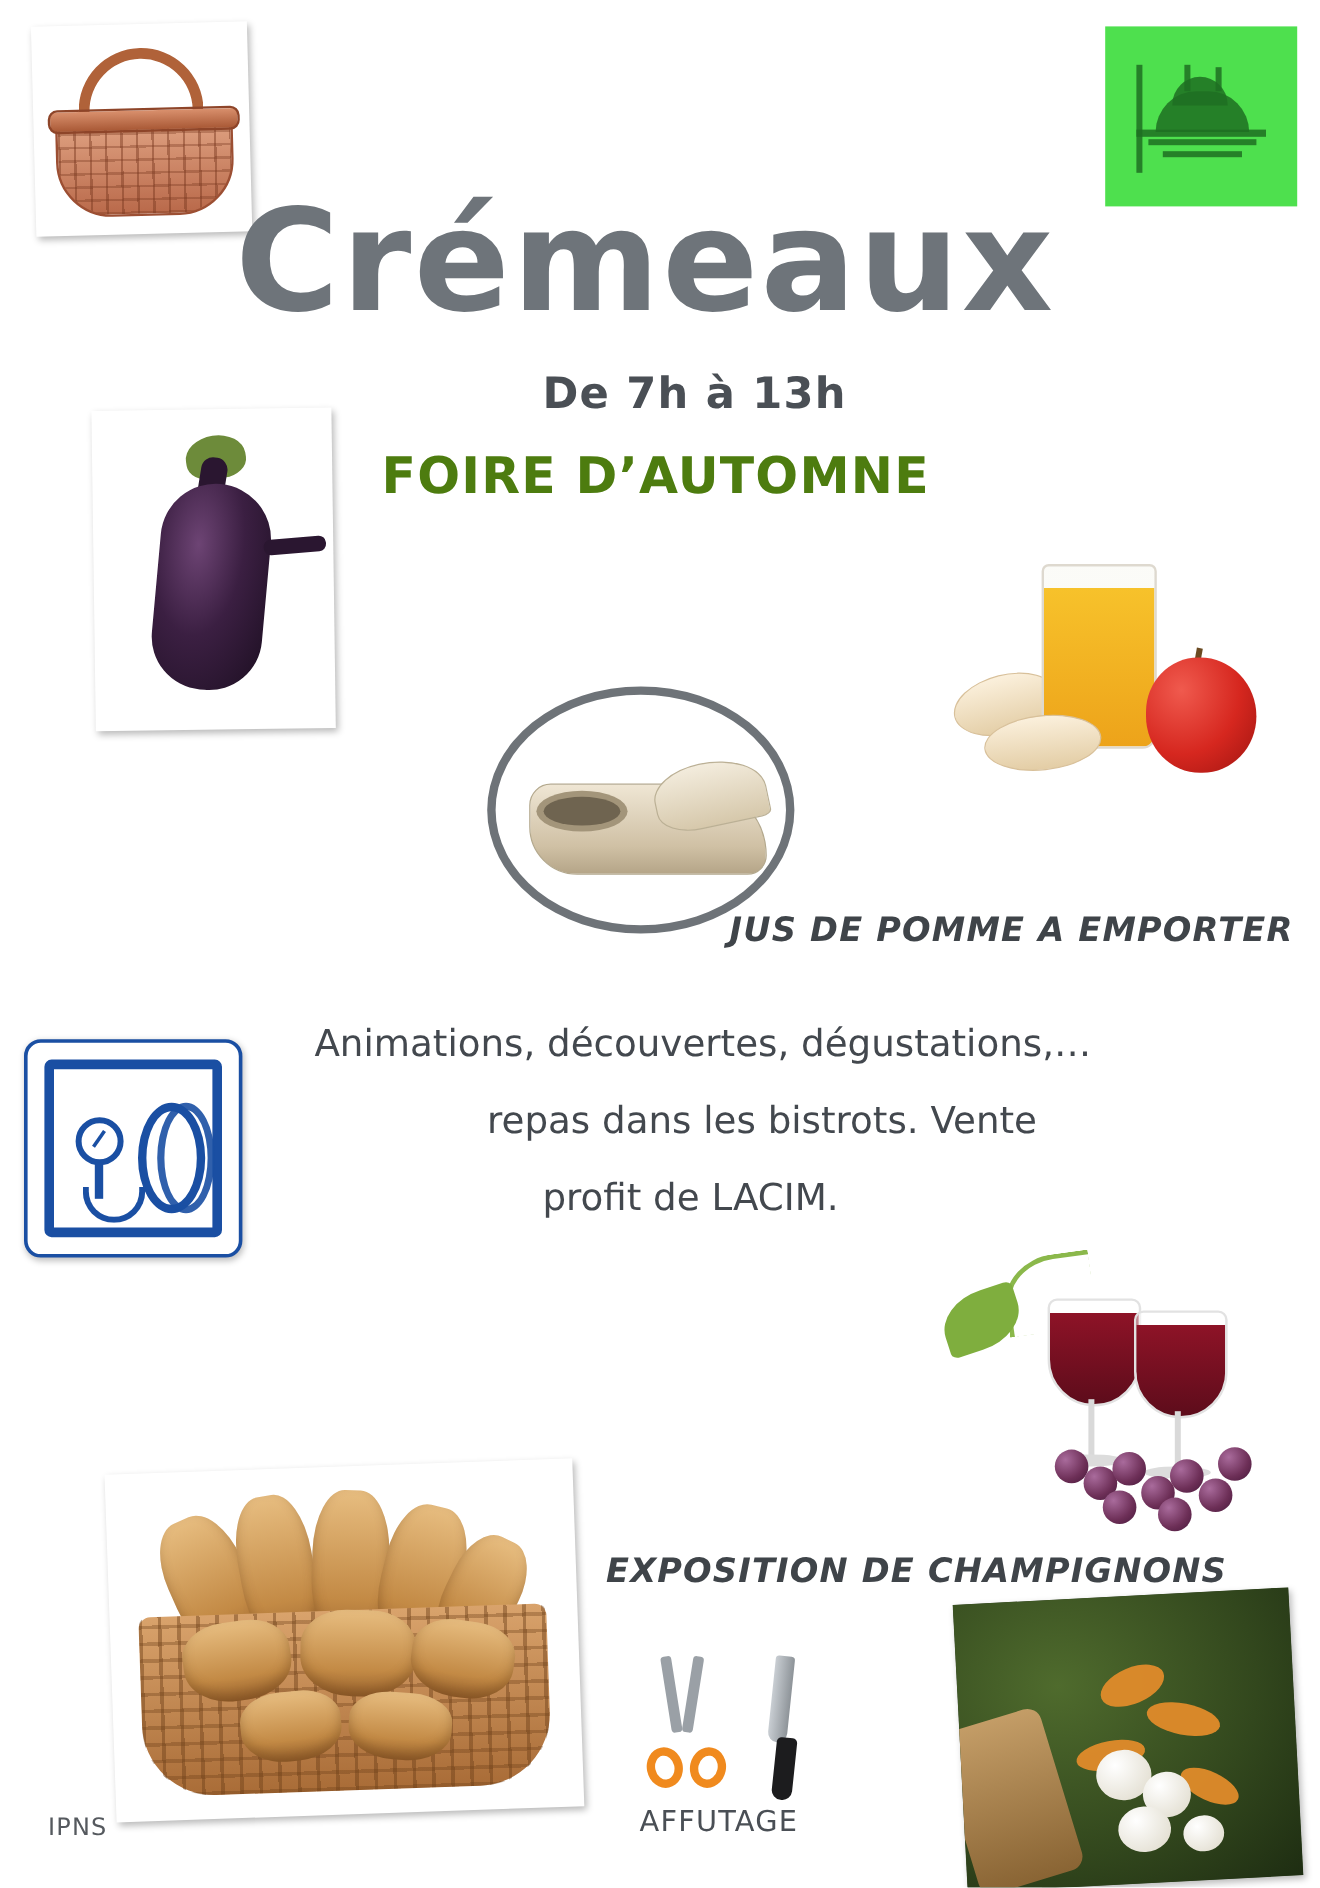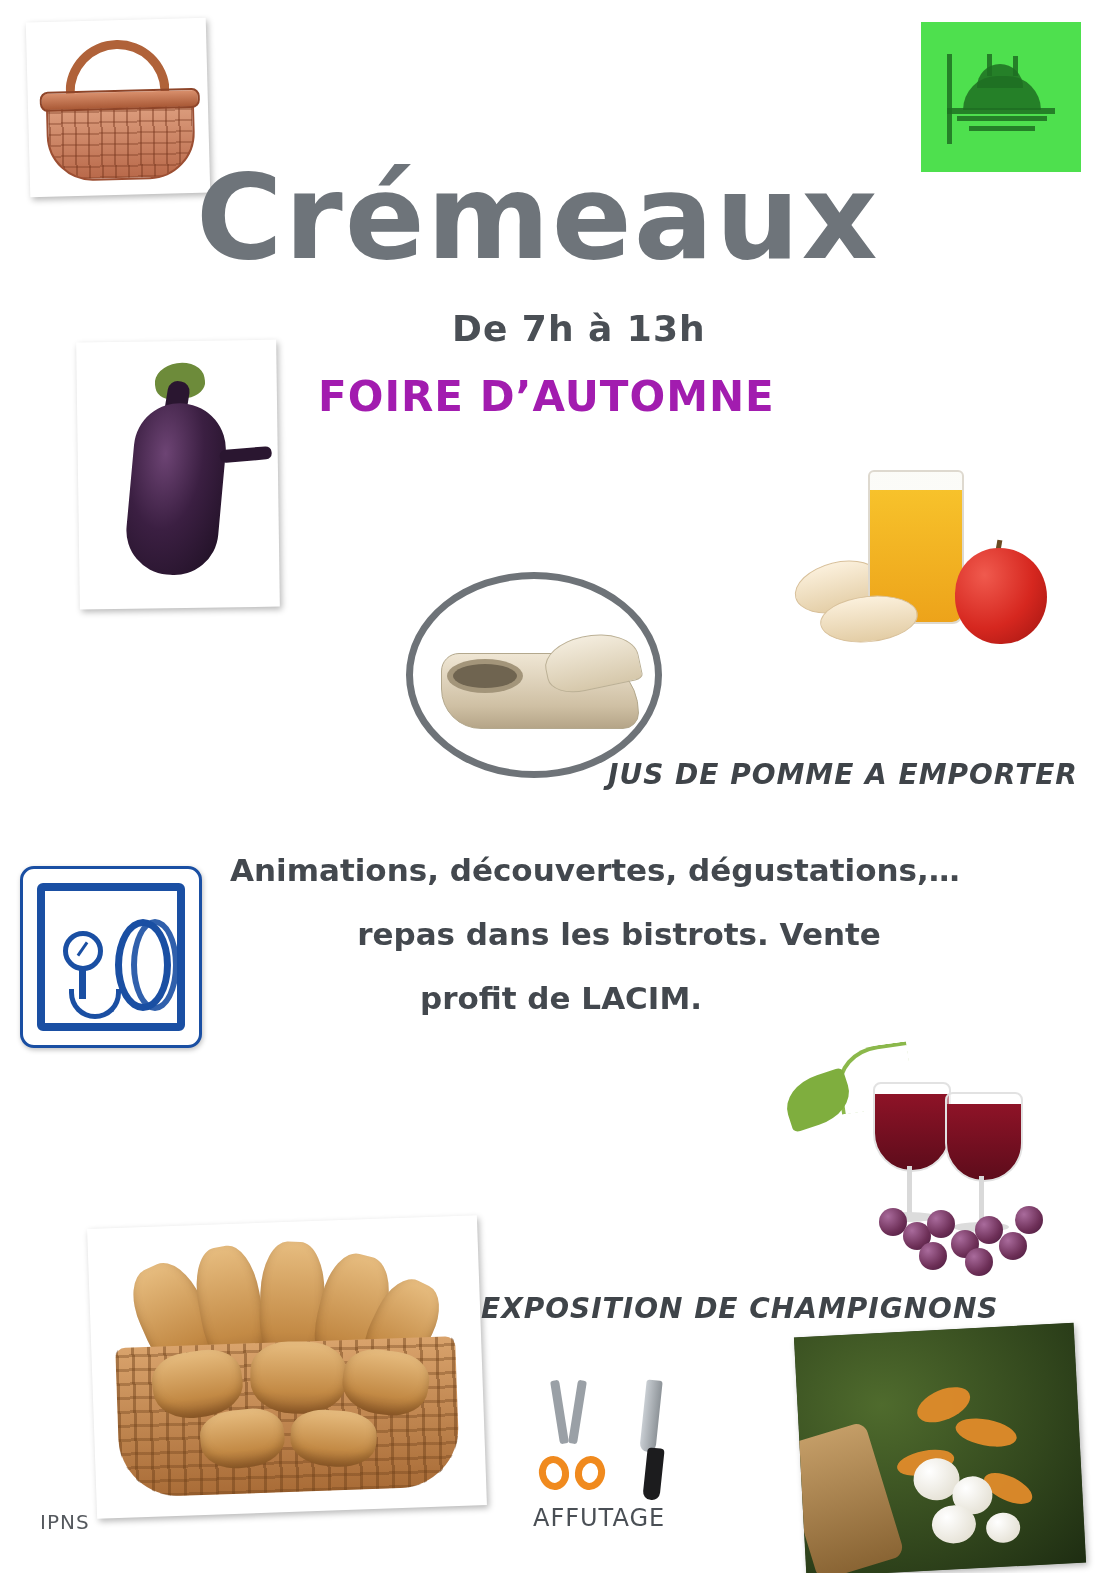--- a/index.html
+++ b/index.html
@@ -40,21 +40,21 @@
     color: #4a4f55;
     letter-spacing: 1px;
   }
   .subtitle-fair {
     position: absolute;
     left: 318px;
     top: 372px;
     font-family: "DejaVu Sans", sans-serif;
     font-size: 42px;
     font-weight: bold;
-    color: #a21caf;
+    color: #4d7c0f;
     letter-spacing: 1px;
   }
   .subtitle-date {
     position: absolute;
     left: 312px;
     top: 458px;
     font-family: "DejaVu Sans", sans-serif;
     font-size: 38px;
     font-weight: bold;
     color: #4a4f55;
@@ -68,21 +68,21 @@
     top: 758px;
     font-family: "DejaVu Sans", sans-serif;
     font-style: italic;
     font-weight: bold;
     font-size: 28px;
     color: #3f4449;
     letter-spacing: 1px;
   }
   .caption-mushroom {
     position: absolute;
-    left: 481px;
+    left: 505px;
     top: 1292px;
     font-family: "DejaVu Sans", sans-serif;
     font-style: italic;
     font-weight: bold;
     font-size: 28px;
     color: #3f4449;
     letter-spacing: 1px;
   }
   .caption-affutage {
     position: absolute;
@@ -107,25 +107,26 @@
   
   .body-lines {
     position: absolute;
     left: 225px;
     top: 855px;
     width: 700px;
   }
   .body-line {
     font-family: "DejaVu Sans", sans-serif;
     font-size: 31px;
-    font-weight: bold;
+    font-weight: normal;
     color: #43484e;
     line-height: 1;
     margin-bottom: 33px;
     white-space: nowrap;
+    margin-left: 32px;
   }
   .bl-0 { text-align: left; padding-left: 5px; }
   .bl-1 { text-align: left; padding-left: 40px; }
   .bl-2 { text-align: center; padding-left: 88px; }
   .bl-3 { text-align: left; padding-left: 140px; }
   .bl-4 { text-align: left; padding-left: 195px; }
 
   
   .photo {
     position: absolute;

